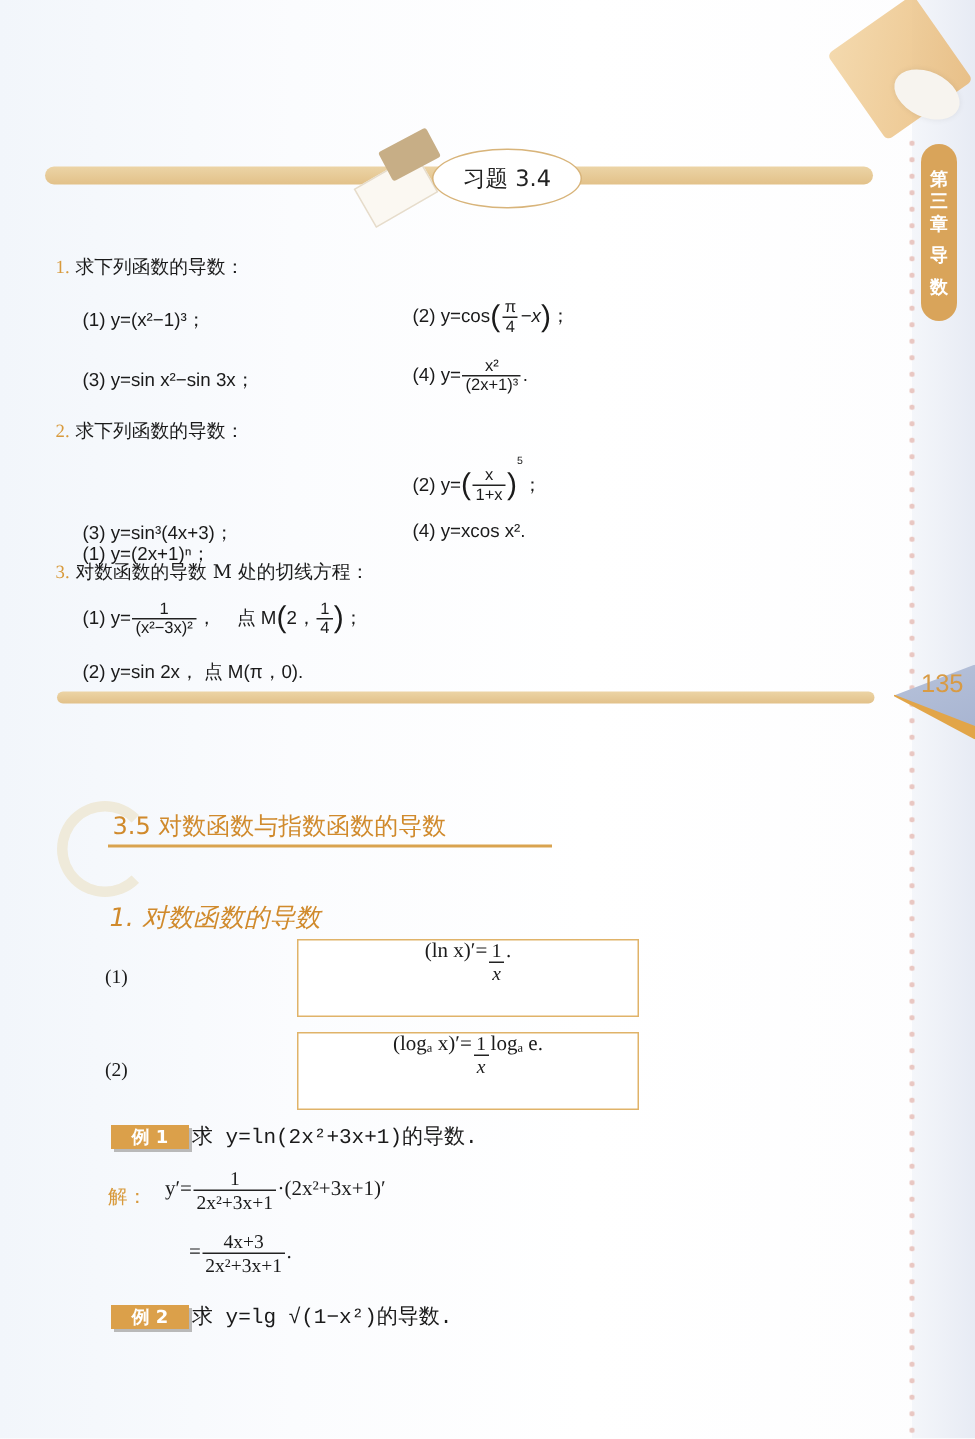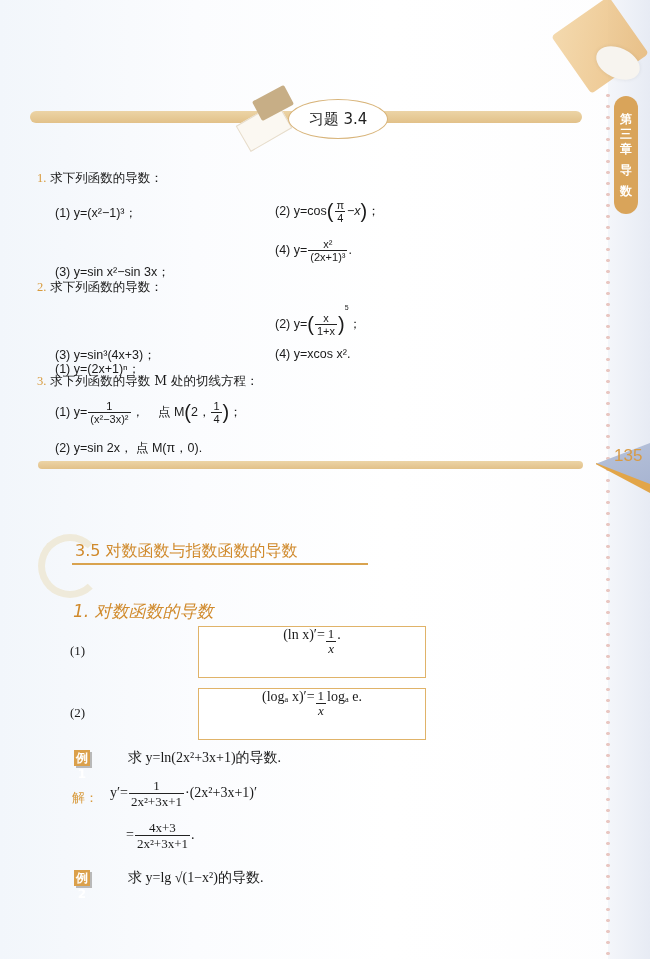--- a/index.html
+++ b/index.html
@@ -97,25 +97,25 @@
   .sub-title { position:absolute; left:73px; top:600px; font-size:17px; color:#d08a2c; font-family:"DejaVu Sans", sans-serif;font-style:italic; }
   .formula-box {
     position:absolute; left:198px; width:226px; height:50px;
     border:1px solid #e0b369; background:#fff;
     display:flex; align-items:flex-start; justify-content:center;
     font-size:14px; font-family:"Liberation Serif", serif;
   }
   .formula-box .frac { font-size:13px; line-height:14px; }
   .label-n { position:absolute; font-size:13px; font-family:"Liberation Serif", serif; }
   .example-badge {
-    position:absolute; width:16px; height:16px; background:#dba04a;
+    position:absolute; width:52px; height:16px; background:#dba04a;
     color:#fff; font-size:12px; font-weight:bold; text-align:center; line-height:16px;
     font-family:"DejaVu Sans", sans-serif; box-shadow: 2px 2px 0 #b9b9b9;
   }
-  .ex-text { position:absolute; font-size:14px; font-family:Liberation Serif, serif; white-space:nowrap; }
+  .ex-text { position:absolute; font-size:14px; font-family:Liberation Mono, monospace; white-space:nowrap; }
   .solve-label { position:absolute; left:72px; top:789px; font-size:13px; color:#d89a3c; font-family:"DejaVu Sans", sans-serif; }
   .sol { position:absolute; font-size:14px; font-family:"Liberation Serif", serif; white-space:nowrap; }
   .sol .frac { font-size:13px; line-height:15px; }
 </style>
 </head>
 <body>
 
 <div class="right-edge"></div>
 <div class="dots"></div>
 <div class="corner-deco"></div>
@@ -148,21 +148,21 @@
   <span>(1)</span>
   <span>y=(x²−1)³；</span>
 </div>
 <div class="item" style="left:275px; top:199px;">
   <span>(2)</span>
   <span>y=cos</span><span class="paren-big">(</span><span class="frac">
       <span class="num">π</span>
       <span class="den">4</span>
     </span><i>−x</i><span class="paren-big">)</span><span>；</span>
 </div>
-<div class="item" style="left:55px; top:245px;margin-top:19px;">
+<div class="item" style="left:55px; top:245px;">
   <span>(3)</span>
   <span>y=sin x²−sin 3x；</span>
 </div>
 <div class="item" style="left:275px; top:238px;">
   <span>(4)</span>
   <span>y=</span><span class="frac">
       <span class="num">x²</span>
       <span class="den">(2x+1)³</span>
     </span><span>.</span>
 </div>
@@ -186,21 +186,21 @@
   <span>(3)</span>
   <span>y=sin³(4x+3)；</span>
 </div>
 <div class="item" style="left:275px; top:347px;">
   <span>(4)</span>
   <span>y=xcos x².</span>
 </div>
 
 <div class="q" style="left:37px; top:373px;">
   <span class="qnum">3.</span>
-  <span>求下列函数的导数 M 处的切线方程：</span>
+  <span>对数函数的导数 M 处的切线方程：</span>
 </div>
 <div class="item" style="left:55px; top:400px;">
   <span>(1)</span>
   <span>y=</span><span class="frac">
       <span class="num">1</span>
       <span class="den">(x²−3x)²</span>
     </span><span>，&nbsp;&nbsp;&nbsp;</span>
   <span>点 M</span><span class="paren-big">(</span><span>2，</span><span class="frac">
       <span class="num">1</span>
       <span class="den">4</span>

